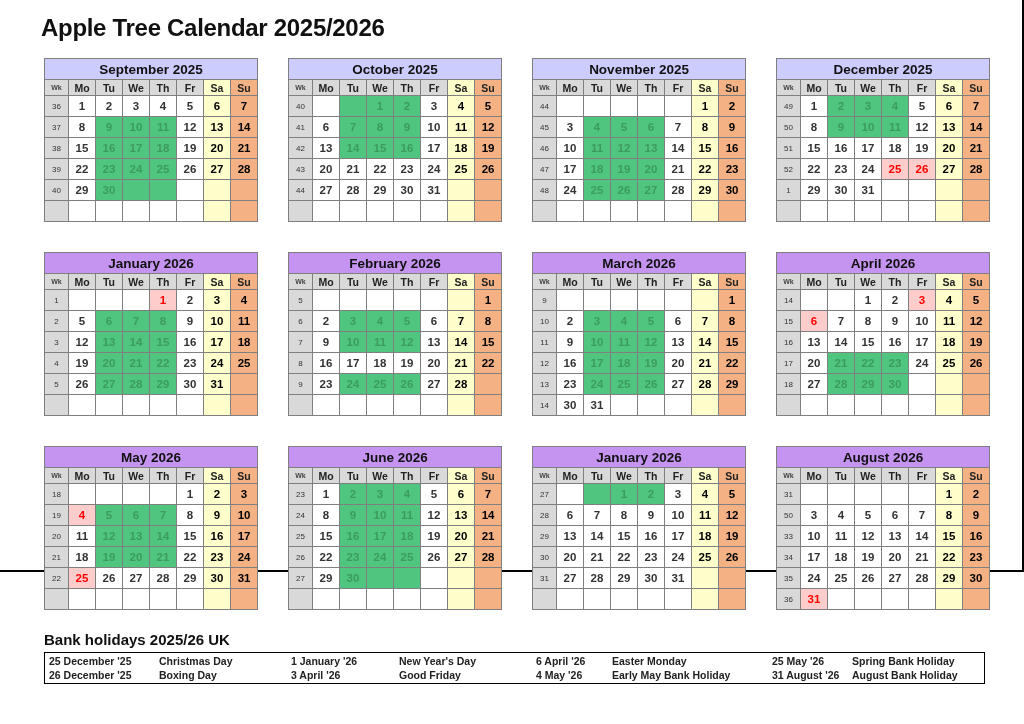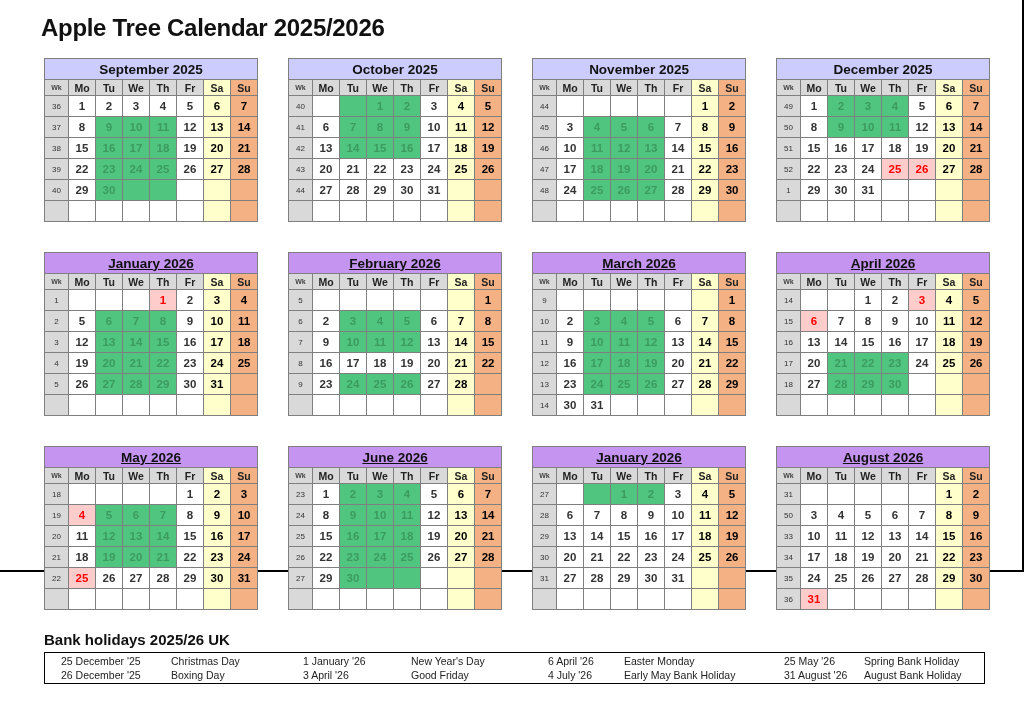--- a/index.html
+++ b/index.html
@@ -14,40 +14,40 @@
   .months { position:absolute; left:44px; top:58px; width:936px;
             display:grid; grid-template-columns:repeat(4,214px); column-gap:26px; row-gap:33px;gap:30px; }
 
   table.month { border-collapse:collapse; width:214px; table-layout:fixed;
                 border:1.5px solid #2b2b2b; }
   table.month th, table.month td { border:1px solid #7f7f7f; text-align:center;
                 padding:0; overflow:hidden; }
 
   .mh { height:21px; font-size:13.5px; font-weight:bold; color:#111; }
   .y25 { background:var(--h25); }
-  .y26 { background:var(--h26);text-decoration:underline; }
+  .y26 { background:var(--h26); }
 
   tr.dh th { height:16px; background:var(--gray); font-size:10.5px; font-weight:bold; color:#222; }
   tr.dh th.wk { font-size:7px; color:#444; }
   tr.dh th.sa { background:var(--sa); }
   tr.dh th.su { background:var(--su);margin-top:40px; }
 
   col.c-wk { width:24px; }
   col.c-d  { width:27px; }
 
   td { height:21px; font-size:11.5px; font-weight:bold; color:#333; background:#fff; }
   td.wk { background:var(--gray); font-size:8px; font-weight:normal; color:#333; }
   td.sa { background:var(--sa); color:#000; }
   td.su { background:var(--su); color:#000; }
   td.g  { background:var(--grn); color:#3c9b5f; }
   td.h  { background:var(--hbg); color:var(--htxt); }
 
   .bank { position:absolute; left:44px; top:631px; width:941px; }
   .bank-title { font-size:15px; font-weight:bold; color:#111; margin-bottom:4px; }
-  .bank-table { border:1.5px solid #000; padding:1px 12px; }
+  .bank-table { border:1.5px solid #000; padding:1px 0;font-weight:bold; }
   .bank-row { display:grid; grid-template-columns:110px 132px 108px 137px 76px 160px 80px 1fr;
               font-size:10.5px; color:#222; line-height:14px; }
   .bank-row span { padding-left:4px; white-space:nowrap; overflow:hidden; }
 </style>
 </head>
 <body>
 
 <div class="page">
   <div class="title">Apple Tree Calendar 2025/2026</div>
   <div class="months" id="months">
@@ -1107,20 +1107,20 @@
           <span class="bd">6 April '26</span>
           <span class="bn">Easter Monday</span>
           <span class="bd">25 May '26</span>
           <span class="bn">Spring Bank Holiday</span>
         </div>
         <div class="bank-row">
           <span class="bd">26 December '25</span>
           <span class="bn">Boxing Day</span>
           <span class="bd">3 April '26</span>
           <span class="bn">Good Friday</span>
-          <span class="bd">4 July '26</span>
+          <span class="bd">4 May '26</span>
           <span class="bn">Early May Bank Holiday</span>
           <span class="bd">31 August '26</span>
           <span class="bn">August Bank Holiday</span>
         </div>
       </div>
   </div>
 </div>
 
 </body></html>

